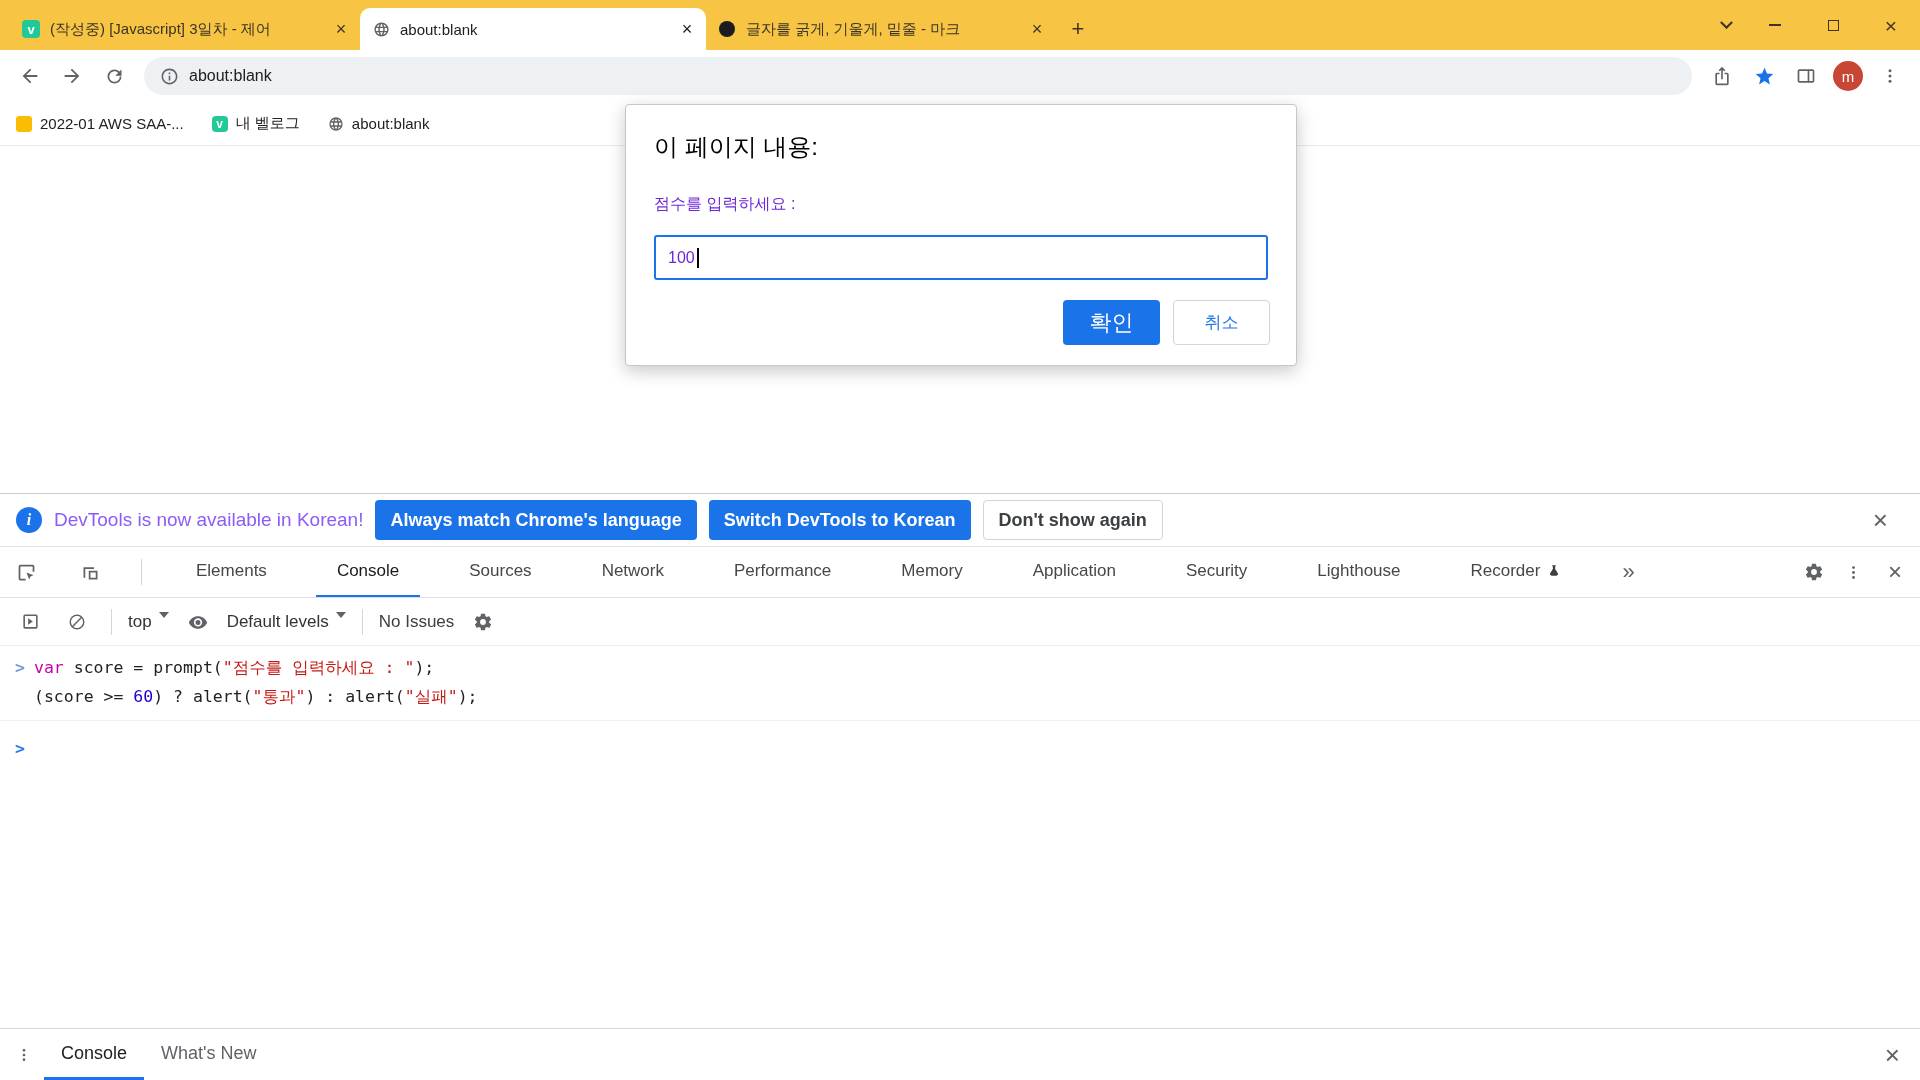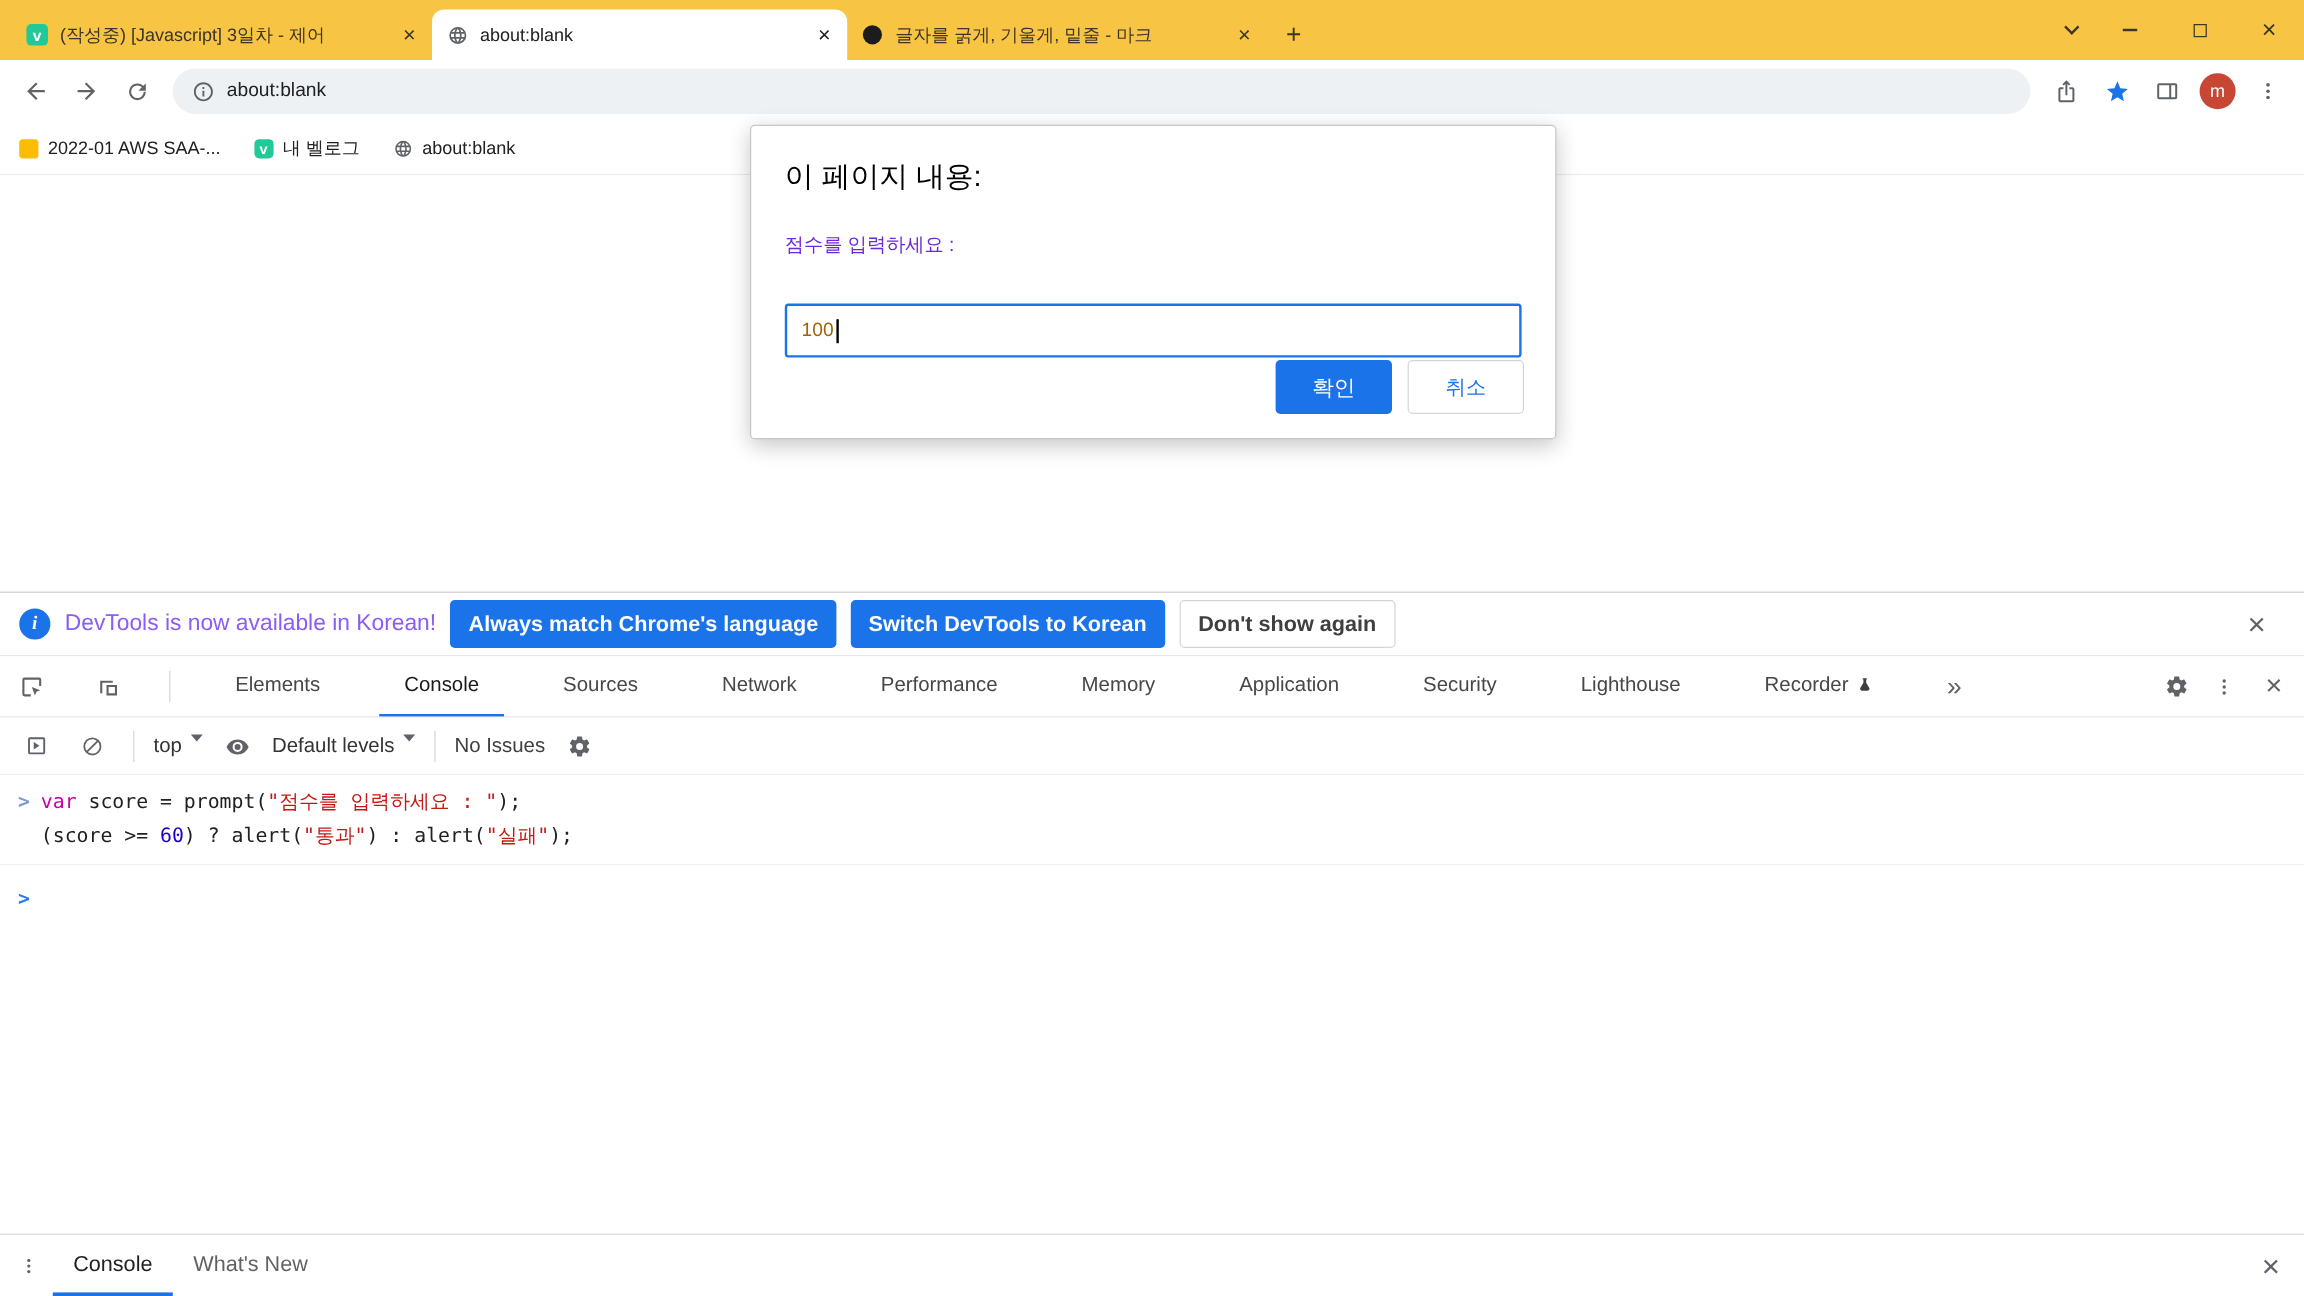--- a/index.html
+++ b/index.html
@@ -36,25 +36,25 @@
   .bm{display:flex;align-items:center;gap:8px;font-size:15px;color:#202124;cursor:pointer;}
   .bm-yellow{width:16px;height:16px;background:#FBBC04;border-radius:3px;}
 
   
   .page{height:347px;background:#fff;flex:none;}
 
   
   .dialog{position:absolute;left:625px;top:104px;width:672px;height:262px;background:#fff;border:1px solid #c6c6c6;border-radius:4px;box-shadow:0 5px 18px rgba(0,0,0,.22);z-index:40;padding:26px 28px;}
   .dialog-title{font-size:24px;color:#000000;}
   .dialog-msg{margin-top:31px;font-size:16px;color:#6d28d9;}
-  .dialog-input{margin-top:38px;height:45px;border:2px solid #1A73E8;border-radius:3px;display:flex;align-items:center;padding:0 12px;font-size:16px;color:#a16207;cursor:text;}
+  .dialog-input{margin-top:20px;height:45px;border:2px solid #1A73E8;border-radius:3px;display:flex;align-items:center;padding:0 12px;font-size:16px;color:#6d28d9;cursor:text;}
   .caret{width:2px;height:20px;background:#000;margin-left:2px;animation:blink 1.1s step-end infinite;}
   @keyframes blink{50%{opacity:0;}}
   .dialog-btns{position:absolute;right:26px;bottom:20px;display:flex;gap:13px;}
-  .btn-ok{width:97px;height:45px;background:#1A73E8;color:#fff;font-size:18px;border:none;border-radius:4px;display:flex;align-items:center;justify-content:center;cursor:pointer;}
+  .btn-ok{width:97px;height:45px;background:#1A73E8;color:#fff;font-size:22px;border:none;border-radius:4px;display:flex;align-items:center;justify-content:center;cursor:pointer;}
   .btn-cancel{width:97px;height:45px;background:#fff;color:#1A73E8;border:1px solid #d2d5d9;font-size:17px;border-radius:4px;display:flex;align-items:center;justify-content:center;cursor:pointer;}
 
   
   .devtools{flex:1;display:flex;flex-direction:column;min-height:0;}
   .notif{height:54px;flex:none;display:flex;align-items:center;gap:12px;padding:0 16px;border-top:1px solid #c9cdd2;border-bottom:1px solid #e3e3e3;background:#fff;}
   .notif-icon{width:26px;height:26px;border-radius:50%;background:#1A73E8;color:#fff;font-size:16px;font-weight:bold;display:flex;align-items:center;justify-content:center;font-family:"Liberation Serif",serif;font-style:italic;}
   .notif-text{font-size:19px;color:#8b5cf6;}
   .notif-btn{height:40px;padding:0 15px;border-radius:4px;font-size:18px;font-weight:bold;display:flex;align-items:center;cursor:pointer;border:none;}
   .notif-btn.blue{background:#1A73E8;color:#fff;}
   .notif-btn.plain{background:#fff;border:1px solid #d5d5d5;color:#3c4043;}

